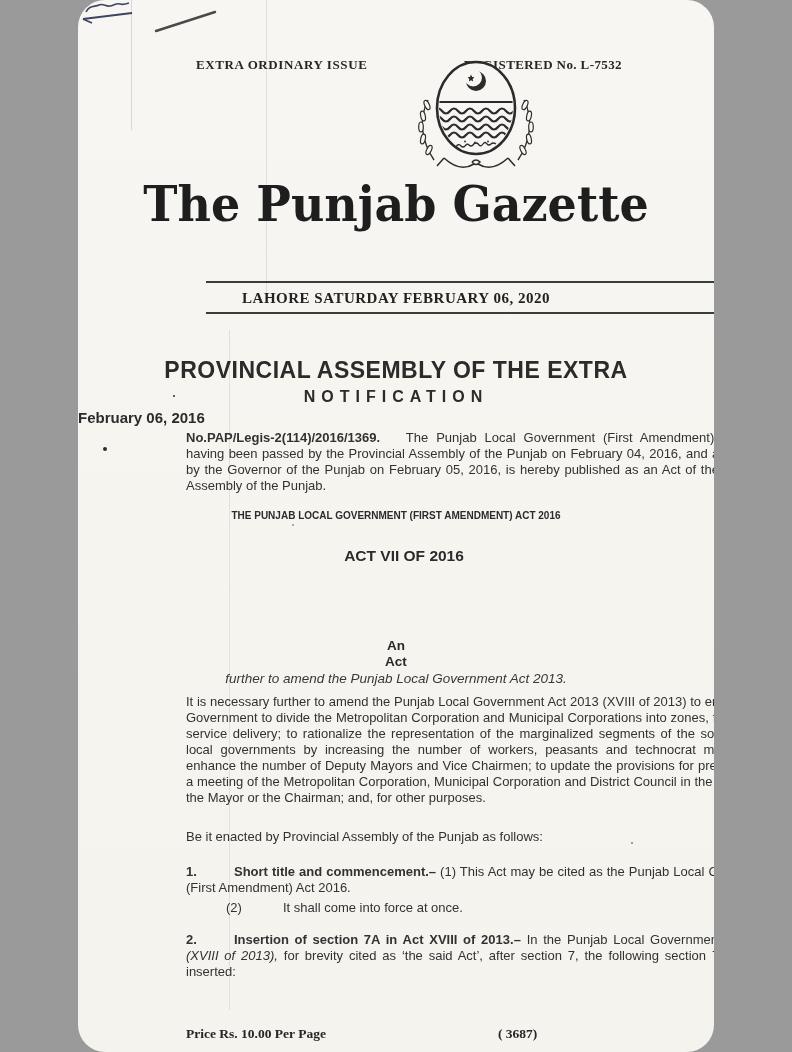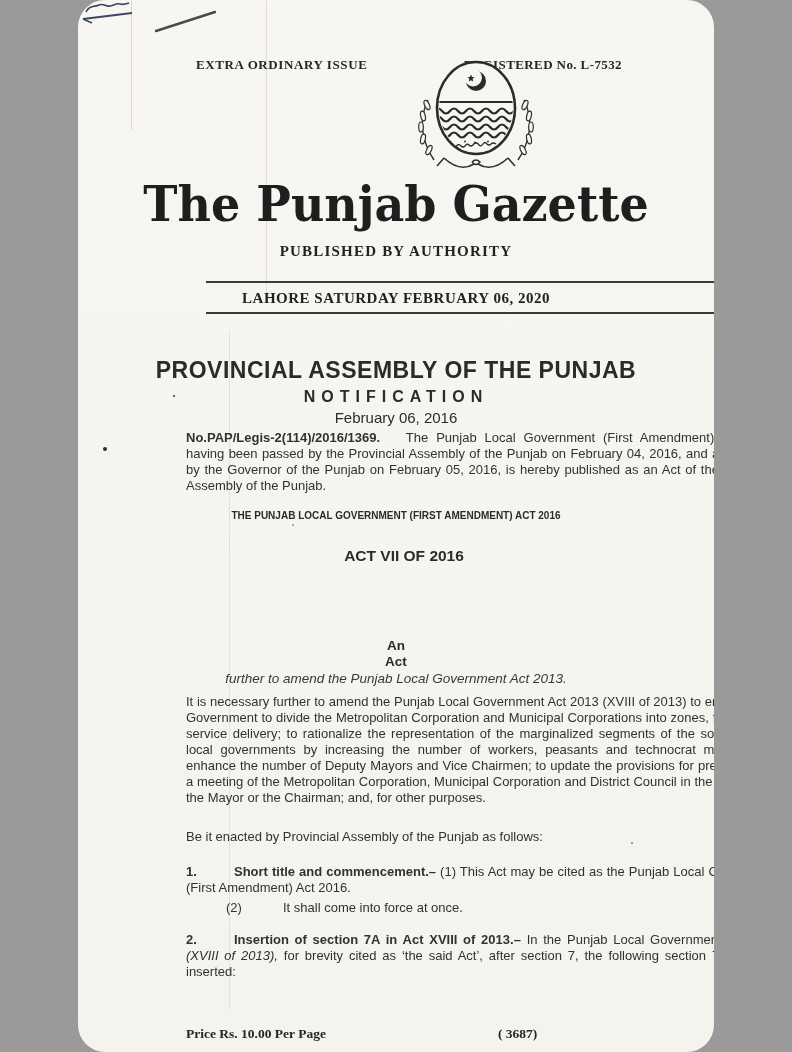--- a/index.html
+++ b/index.html
@@ -23,21 +23,21 @@
             font-size:46px;line-height:52px;color:#1e1e1e;transform:scaleY(1.04);}
   .gz-sub{left:0;top:243px;width:100%;text-align:center;font-size:15px;font-weight:bold;letter-spacing:1.2px;color:#222;}
 
   .rule{left:128px;width:572px;height:2px;background:#3b3b3b;}
   .rule1{top:281px;}
   .rule2{top:312px;}
   .dateline{left:0;top:290px;width:100%;text-align:center;font-size:15px;font-weight:bold;letter-spacing:.5px;color:#222;}
 
   .pa-heading{left:0;top:357px;width:100%;text-align:center;font-size:23px;font-weight:bold;letter-spacing:.5px;color:#2b2b2b;}
   .notif-heading{left:0;top:388px;width:100%;text-align:center;font-size:16px;font-weight:bold;letter-spacing:6px;color:#2b2b2b;}
-  .notif-date{left:0;top:409px;width:100%;text-align:center;font-size:15px;font-weight:normal;color:#2b2b2b;}
+  .notif-date{left:0;top:409px;width:100%;font-size:15px;font-weight:bold;color:#2b2b2b;}
 
   .para{margin:0;font-family:"Liberation Sans","DejaVu Sans",sans-serif;
         font-size:13px;line-height:16px;text-align:justify;color:#323232;}
   .para1{left:108px;top:430px;width:594px;}
   .ref{margin-right:18px;}
 
   .act-title{left:0;top:510px;width:100%;font-size:10px;color:#2b2b2b;}
   .act-no{left:0;top:547px;width:100%;font-size:15.5px;color:#2b2b2b;padding-left:8px;}
   .pubnote{left:92px;top:585px;width:608px;font-size:13.5px;line-height:17px;text-align:center;color:#383838;}
   .an{left:0;top:638px;width:100%;font-size:13.5px;}
@@ -136,27 +136,26 @@
 
     <g fill="none" stroke="#2e2e2e" stroke-width="1.5">
       <path d="M36,100 C48,111 58,111 66,106"></path>
       <path d="M100,100 C88,111 78,111 70,106"></path>
       <path d="M64,104 q4,-4 8,0 q-4,5 -8,0"></path>
       <path d="M36,100 l-7,8 M100,100 l7,8"></path>
     </g>
   </svg>
 
   <div class="abs gz-title">The Punjab Gazette</div>
-  <div class="abs serif gz-sub">PUBLISHED BY AUTHORITY</div>
 
   <div class="abs rule rule1"></div>
   <div class="abs serif dateline">LAHORE SATURDAY FEBRUARY  06, 2020</div>
   <div class="abs rule rule2"></div>
 
-  <div class="abs sans pa-heading">PROVINCIAL ASSEMBLY OF THE PUNJAB</div>
+  <div class="abs sans pa-heading">PROVINCIAL ASSEMBLY OF THE EXTRA</div>
   <div class="abs sans notif-heading">NOTIFICATION</div>
   <div class="abs sans notif-date">February 06, 2016</div>
 
   <p class="abs para para1">
     <span class="b ref">No.PAP/Legis-2(114)/2016/1369.</span>
     <span>The Punjab Local Government (First Amendment) Bill 2016, having been passed by the Provincial Assembly of the Punjab on February 04, 2016, and assented to by the Governor of the Punjab on February 05, 2016, is hereby published as an Act of the Provincial Assembly of the Punjab.</span>
   </p>
 
   <div class="abs sans b center act-title">THE PUNJAB LOCAL GOVERNMENT (FIRST AMENDMENT) ACT 2016</div>
   <div class="abs sans b center act-no">ACT VII OF 2016</div>

